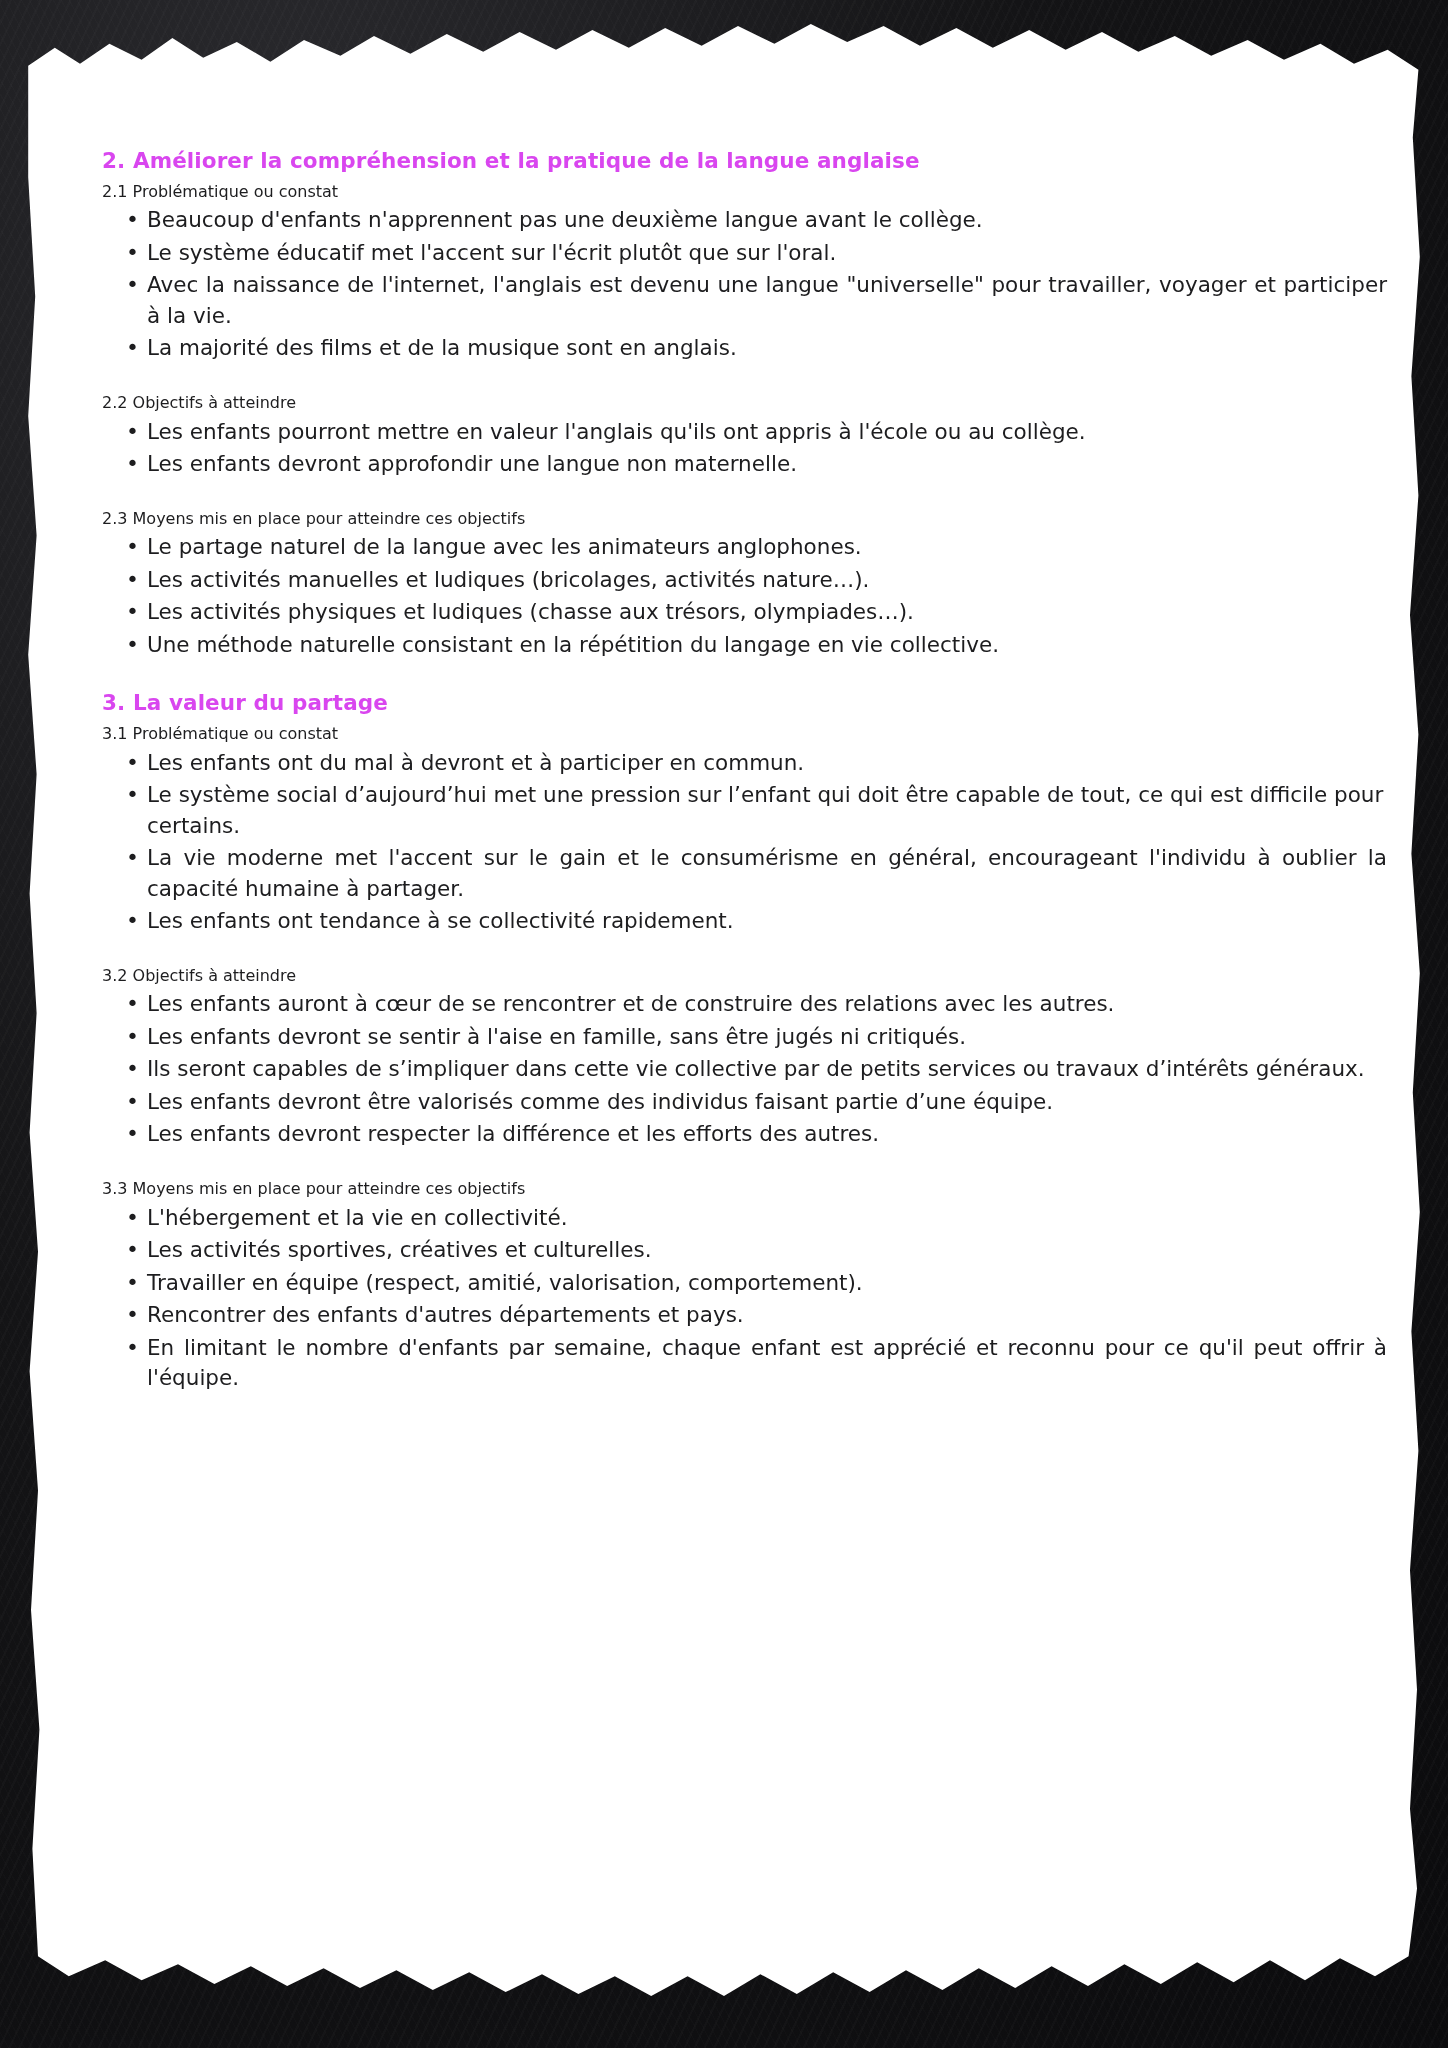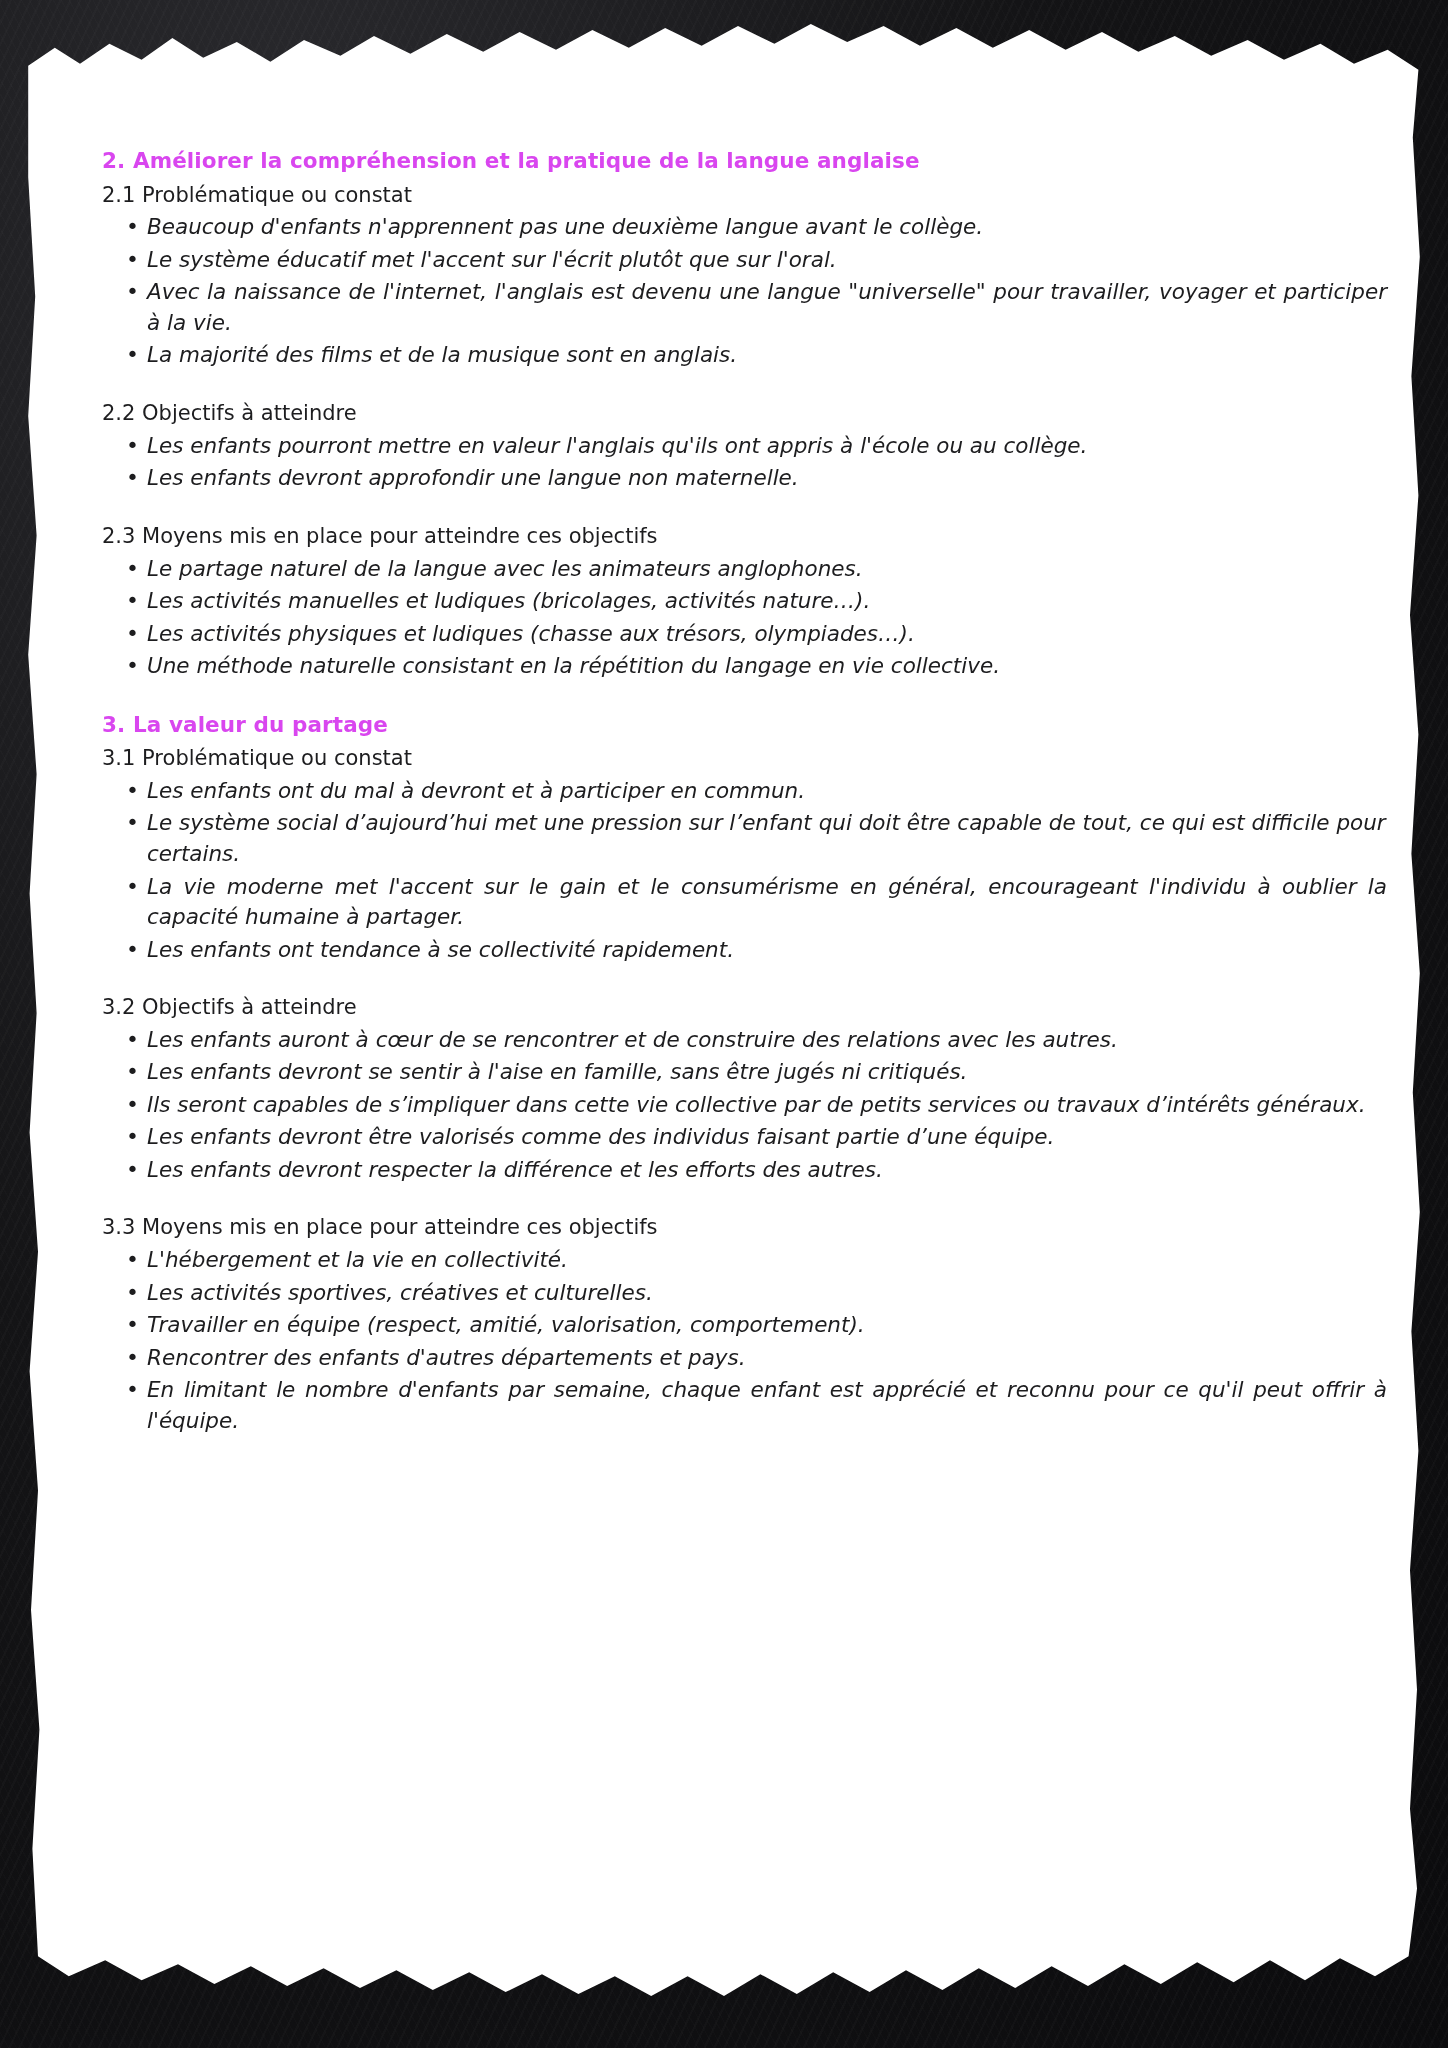--- a/index.html
+++ b/index.html
@@ -111,36 +111,35 @@
   h2.sec-title {
     font-size: 21.5px;
     font-weight: bold;
     color: #d946ef;
     margin: 0 0 4px 0;
     letter-spacing: 0.1px;
   }
 
   .sub-title {
     margin: 0 0 2px 0;
-    font-size: 21px;
+    font-size: 16px;
     color: #1d1d1f;
   }
 
   ul.bullets {
     list-style: none;
     margin: 0;
     padding: 0;
   }
   ul.bullets li {
     position: relative;
     padding-left: 45px;
     margin: 0 0 2px 0;
     text-align: justify;
     text-justify: inter-word;
-    font-style: italic;
   }
   ul.bullets li::before {
     content: "\2022";
     position: absolute;
     left: 24px;
     top: -1px;
     font-size: 22px;
     color: #1d1d1f;
   }
   ul.bullets li.nojust { text-align: left; }

